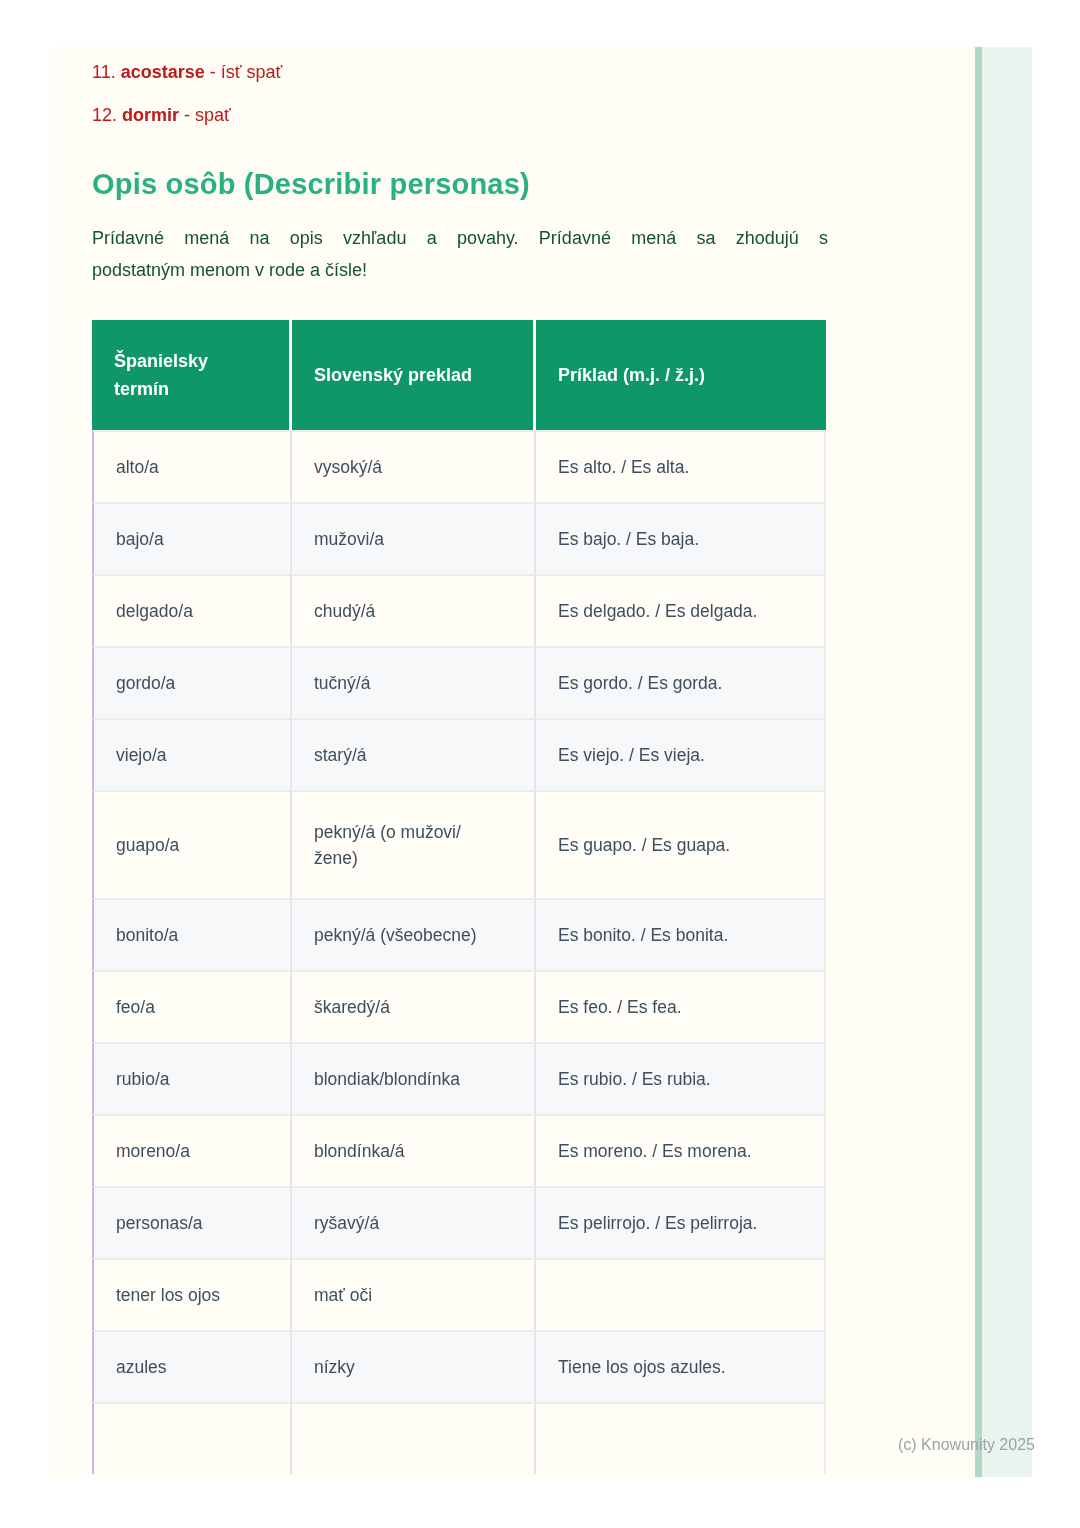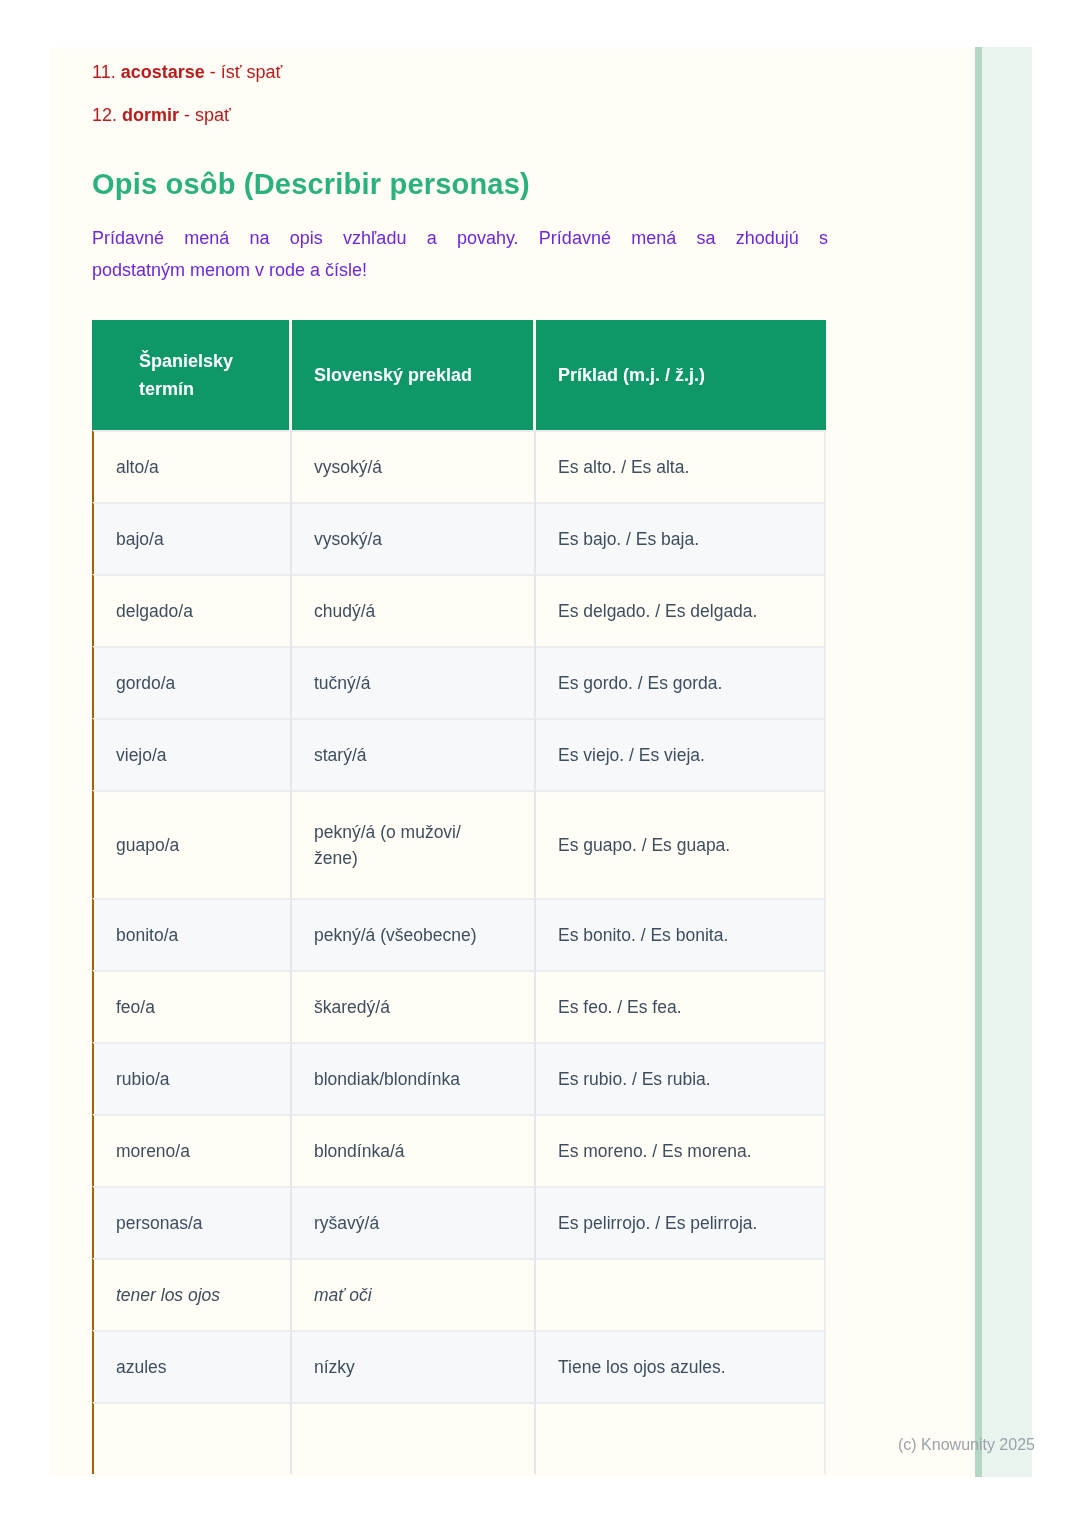--- a/index.html
+++ b/index.html
@@ -62,21 +62,21 @@
     line-height: 40px;
     font-weight: 700;
     color: #2ab17f;
     letter-spacing: 0.2px;
   }
   .intro-paragraph {
     margin-top: 18px;
     width: 736px;
     font-size: 18px;
     line-height: 32px;
-    color: #6d28d9;
+    color: #14532d;
   }
   .para-line-justify {
     text-align: justify;
     text-align-last: justify;
   }
   .doc-table {
     margin-top: 34px;
     border-collapse: separate;
     border-spacing: 0;
     table-layout: fixed;
@@ -95,38 +95,37 @@
     height: 110px;
     padding: 0 8px 0 22px;
     line-height: 28px;
   }
   .doc-table th.sep {
     border-right: 3px solid #fbfaf3;
   }
   .doc-table th .th-narrow {
     display: block;
     max-width: 120px;
-    margin-left: 25px;
   }
   .doc-table td {
     height: 70px;
     padding: 0 10px 0 22px;
     vertical-align: middle;
     font-size: 17.5px;
     line-height: 26px;
     color: #3f4e5e;
     border-top: 2px solid #eaecee;
     border-right: 2px solid #e3e6ea;
     background: transparent;
   }
-  .doc-table td:first-child { border-left: 2px solid #a16207; }
+  .doc-table td:first-child { border-left: 2px solid #c4b5fd; }
   .doc-table td:last-child { border-right: 2px solid #eaecee; }
   .doc-table tr.stripe td { background: #f6f8fa; }
   .doc-table tr.tall td { height: 106px; }
-  .doc-table tr.italic td { font-style: italic; }
+  .doc-table tr.italic td { }
   .doc-table td .cell-narrow {
     display: inline-block;
     max-width: 190px;
   }
 </style>
 </head>
 <body>
 
 <div class="page">
 
@@ -164,21 +163,21 @@
       </tr>
     </thead>
     <tbody>
       <tr>
         <td>alto/a</td>
         <td><span class="cell-narrow">vysoký/á</span></td>
         <td>Es alto. / Es alta.</td>
       </tr>
       <tr class="stripe">
         <td>bajo/a</td>
-        <td><span class="cell-narrow">vysoký/a</span></td>
+        <td><span class="cell-narrow">mužovi/a</span></td>
         <td>Es bajo. / Es baja.</td>
       </tr>
       <tr>
         <td>delgado/a</td>
         <td><span class="cell-narrow">chudý/á</span></td>
         <td>Es delgado. / Es delgada.</td>
       </tr>
       <tr class="stripe">
         <td>gordo/a</td>
         <td><span class="cell-narrow">tučný/á</span></td>

